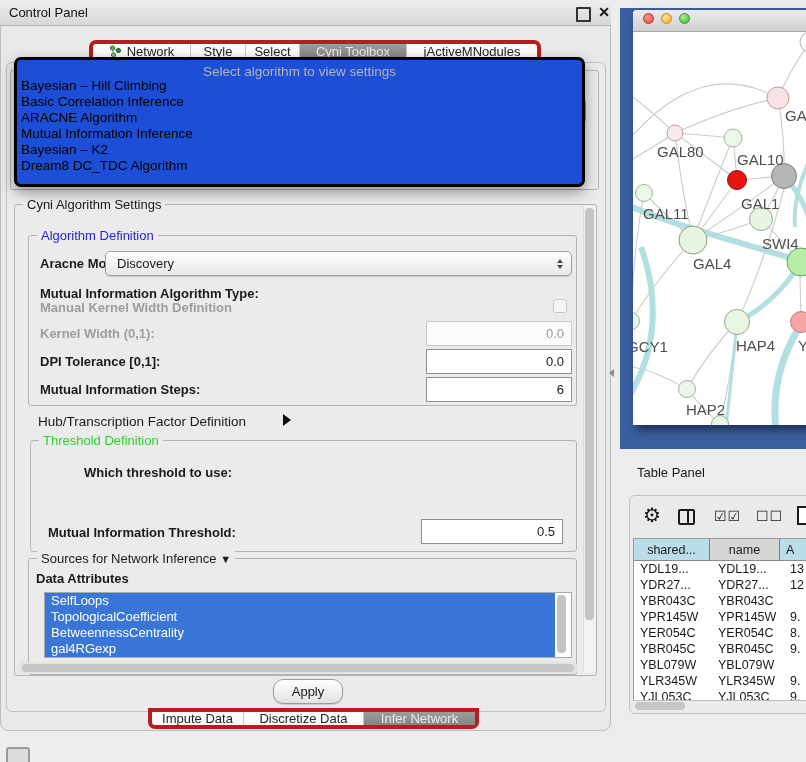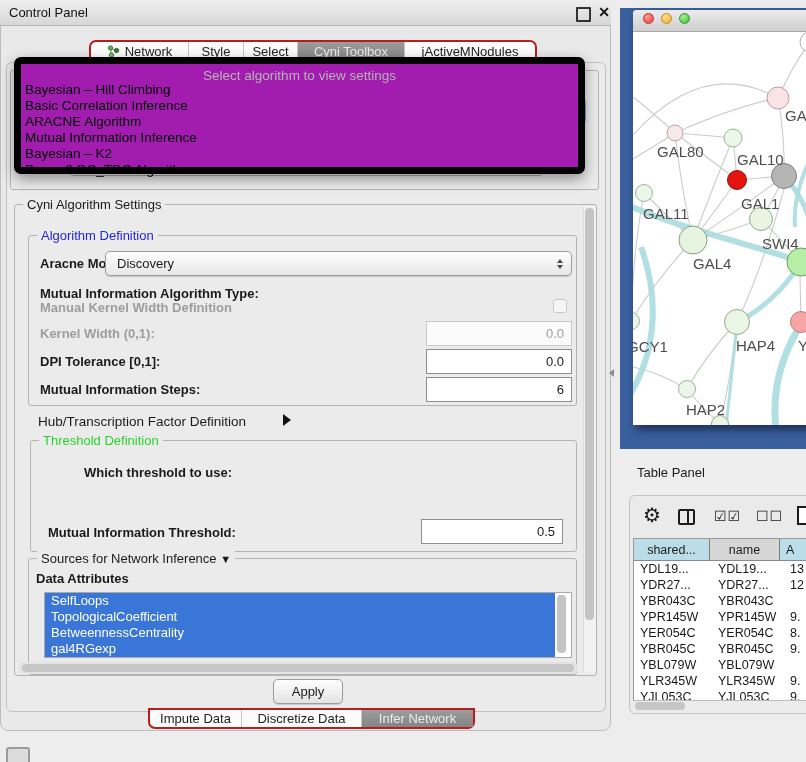--- a/index.html
+++ b/index.html
@@ -8,21 +8,21 @@
   .abs{position:absolute}
   
   .cp-win{left:0;top:8;width:611px;height:731px;background:#e9e9e9;
           border:1px solid #bdbdbd;border-radius:0 0 8px 8px;box-sizing:border-box}
   .cp-titlebar{left:0;top:8;width:611px;height:26px;
           background:linear-gradient(#efefef,#d7d7d7);border-bottom:1px solid #b4b4b4;box-sizing:border-box}
   .cp-title{position:absolute;left:9px;top:5px;font-size:13px;color:#111}
   .float-ic{position:absolute;right:20px;top:7px;width:11px;height:11px;border:2px solid #333;border-radius:1px}
   .close-ic{position:absolute;right:1px;top:4px;font-size:14px;font-weight:bold;color:#111}
   
-  .tabrow{display:flex;border:2px solid #b91c1c;background:#fbfbfb;box-sizing:border-box}
+  .tabrow{display:flex;border:4px solid #b91c1c;background:#fbfbfb;box-sizing:border-box}
   .tabrow.top{border-radius:7px 7px 0 0}
   .tabrow.bottom{border-radius:0 0 7px 7px}
   .tab{display:flex;align-items:center;justify-content:center;font-size:13px;color:#222;
        border-right:1px solid #c6c6c6;box-sizing:border-box;gap:5px;white-space:nowrap}
   .tab:last-child{border-right:none}
   .tab.sel{background:linear-gradient(#9c9c9c,#858585);color:#ececec}
   
   .main-panel{left:6px;top:62px;width:600px;height:650px;background:#ebebeb;
               border:1px solid #c2c2c2;border-radius:6px;box-sizing:border-box}
   .gbox{border:1px solid #b3b3b3;border-radius:3px;box-sizing:border-box}
@@ -41,24 +41,24 @@
           display:flex;align-items:center;justify-content:flex-end;padding:0 7px;box-sizing:border-box}
   .tfield.dis{border-color:#c9c9c9;background:#fbfbfb;color:#9d9d9d}
   .chk{position:absolute;width:14px;height:14px;border:1px solid #c9c9c9;background:#f6f6f6;border-radius:3px;box-sizing:border-box}
   .tri-r{display:inline-block;width:0;height:0;border-top:6px solid transparent;border-bottom:6px solid transparent;border-left:8px solid #111;vertical-align:-1px}
   
   .attr-list{left:44px;top:592px;width:528px;height:66px;background:#fff;border:1px solid #a9a9a9;overflow:hidden;box-sizing:border-box}
   .attr-item{height:16px;line-height:16px;font-size:13px;color:#fff;background:#3a76d8;padding-left:6px;width:510px;box-sizing:border-box}
   .vthumb{position:absolute;border-radius:4px;background:#c4c4c4}
   .hscroll{position:absolute;background:#e3e3e3;border-radius:6px}
   .hthumb{position:absolute;background:#c6c6c6;border-radius:4px}
-  .btn{position:absolute;border:1px solid #9c9c9c;border-radius:5px;background:linear-gradient(#ffffff,#e2e2e2);
+  .btn{position:absolute;border:1px solid #9c9c9c;border-radius:10px;background:linear-gradient(#ffffff,#e2e2e2);
        font-size:13px;display:flex;align-items:center;justify-content:center;box-shadow:0 1px 1px rgba(0,0,0,.15)}
   
-  .popup{left:14px;top:57px;width:571px;height:117px;background:#a21caf;border:7px solid #000000;
+  .popup{left:14px;top:57px;width:571px;height:130px;background:#1d4ed8;border:3px solid #000000;
          border-radius:7px;box-shadow:0 5px 14px rgba(0,0,0,.4);z-index:40;box-sizing:border-box}
   .popup .prompt{position:absolute;left:0;right:0;top:4px;text-align:center;color:#b5b5b5;font-size:13.5px}
   .popup .item{position:absolute;left:4px;right:4px;height:16px;line-height:16px;font-size:13.5px;color:#000;white-space:nowrap}
   
   .desktop-blue{left:620px;top:8px;width:186px;height:441px;background:#3a5f9e}
   .net-win{left:633px;top:10px;width:180px;height:415px;background:#fff;border-radius:4px 4px 0 0;
            box-shadow:3px 5px 9px rgba(0,0,20,.5)}
   .net-title{position:absolute;left:0;top:0;width:100%;height:22px;border-radius:4px 4px 0 0;
              background:linear-gradient(#ebebeb,#cfcfcf);border-bottom:1px solid #a9a9a9;box-sizing:border-box}
   .tl{position:absolute;top:3px;width:11px;height:11px;border-radius:50%;box-sizing:border-box}

